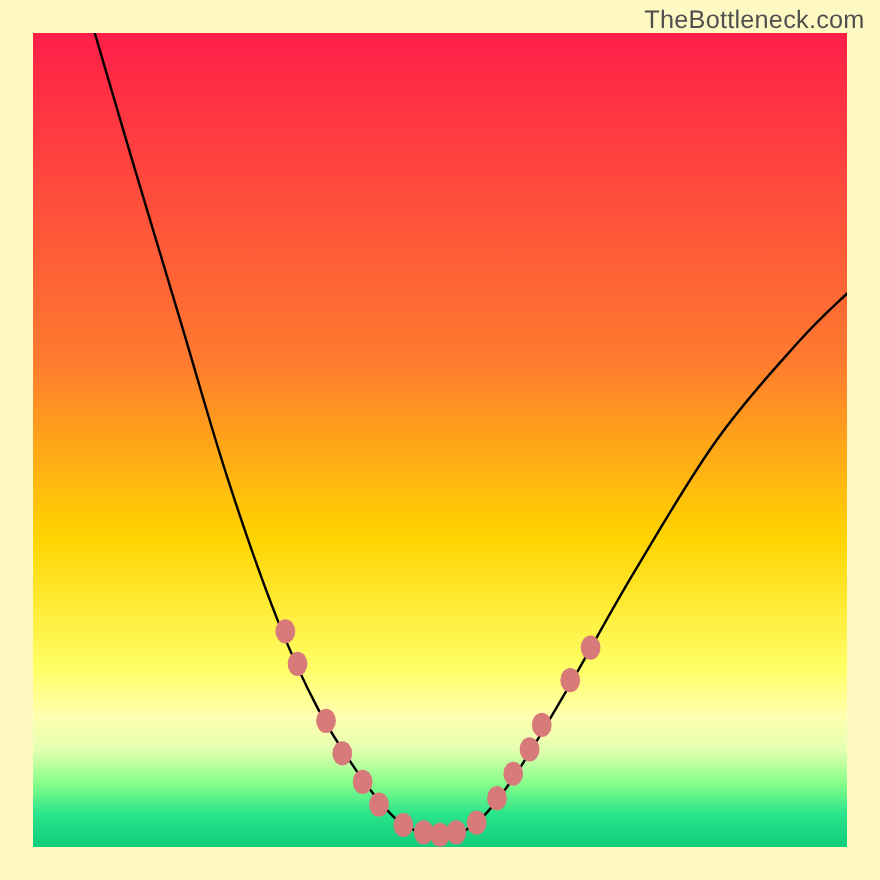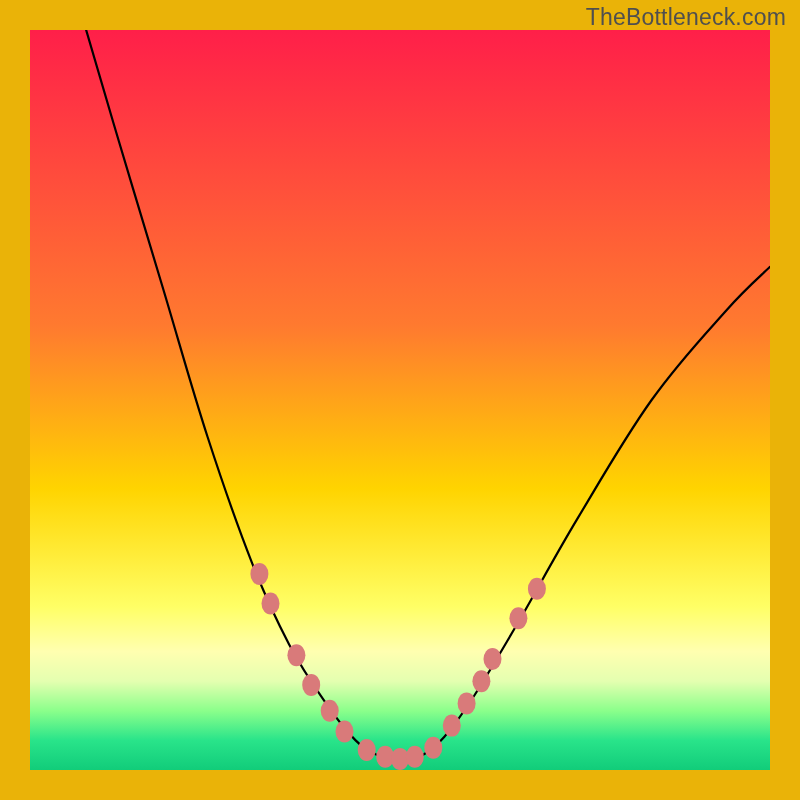--- a/index.html
+++ b/index.html
@@ -10,21 +10,21 @@
     overflow: hidden;
     background: #000;
     font-family: Arial, Helvetica, sans-serif;
   }
   .frame {
     position: absolute;
     top: 0;
     left: 0;
     width: 800px;
     height: 800px;
-    background: #eab308;
+    background: #fef9c3;
   }
   .plot-area {
     position: absolute;
     top: 30px;
     left: 30px;
     width: 740px;
     height: 740px;
     overflow: hidden;
   }
   .gradient {

